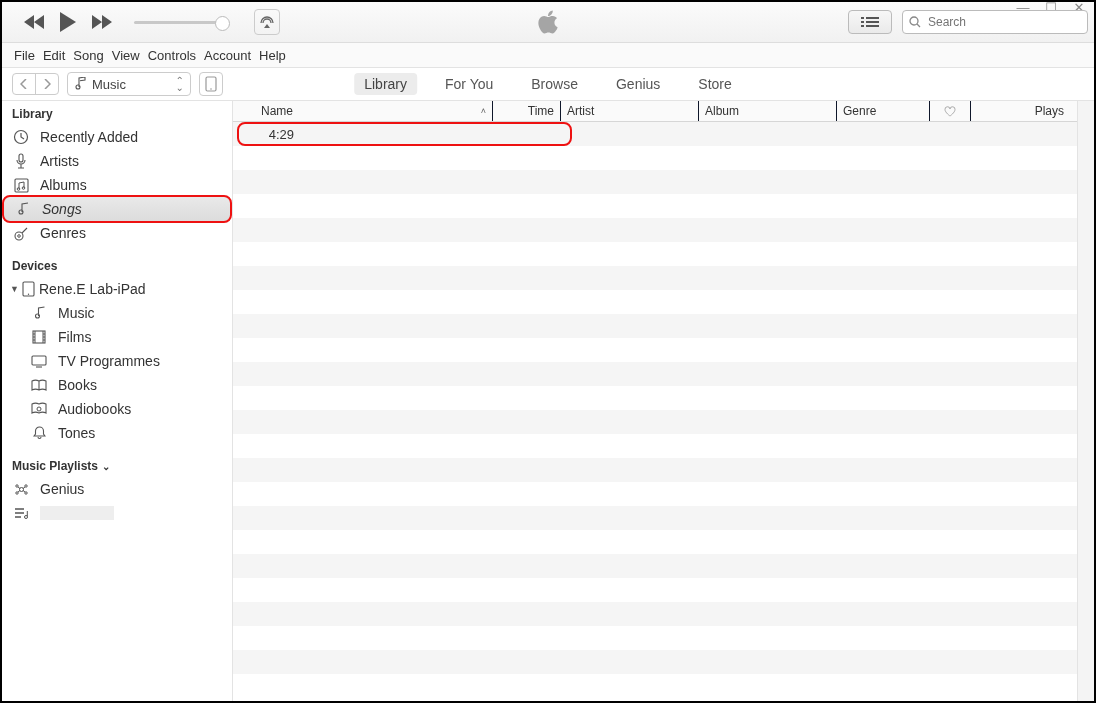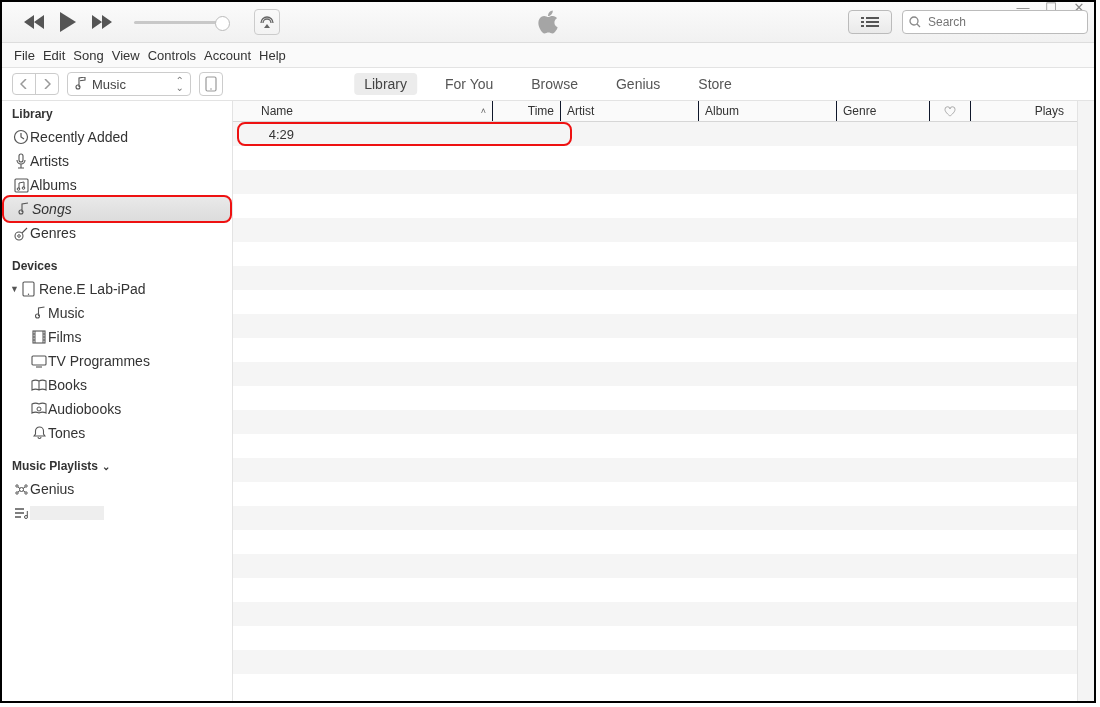--- a/index.html
+++ b/index.html
@@ -116,21 +116,21 @@
   .tab.active{background:#ececec;color:#444;}
 
   
   .body {flex:1;display:flex;min-height:0;}
   .sidebar {
     width:230px;border-right:1px solid #e3e3e3;background:#fff;
     overflow:hidden;font-size:14px;
   }
   .sb-header {font-weight:600;font-size:12px;color:#333;padding:6px 10px 4px;}
   .sb-item {
-    display:flex;align-items:center;height:24px;padding:0 10px;color:#333;
+    display:flex;align-items:center;height:24px;padding:0 10px;gap:10px;color:#333;
   }
   .sb-item.indent{padding-left:28px;}
   .sb-item .icon{width:18px;display:flex;justify-content:center;color:#555;}
   .sb-item.selected{
     background:linear-gradient(#e9e9e9,#dcdcdc);
     font-style:italic;
   }
   .redbox {border:2px solid #e11;border-radius:8px;}
   .songs-wrap{position:relative;margin:0 2px;}
   .songs-wrap .redbox{position:absolute;inset:-2px;pointer-events:none;}

